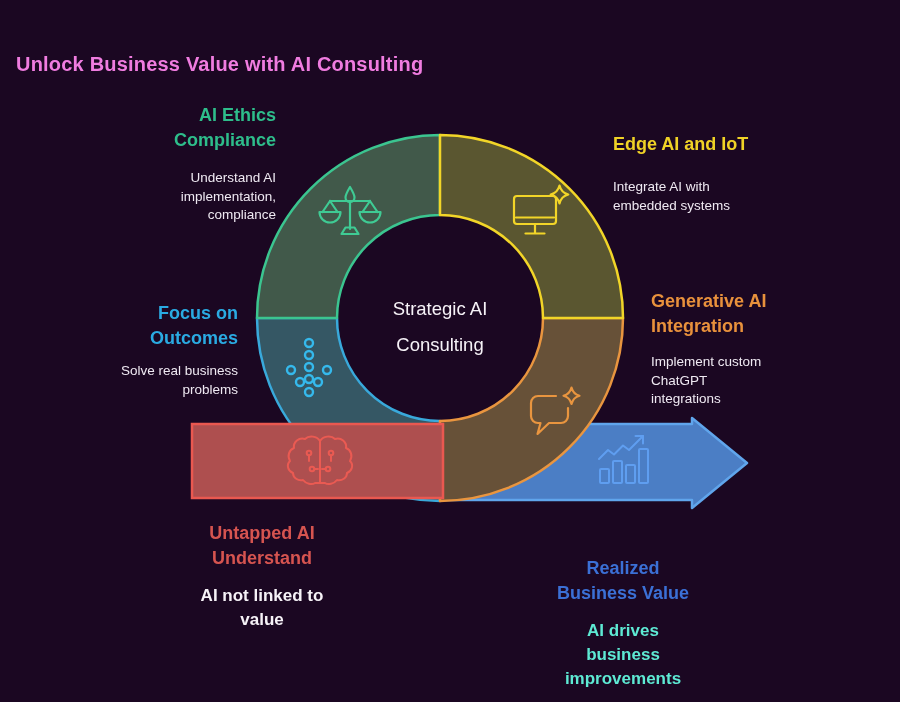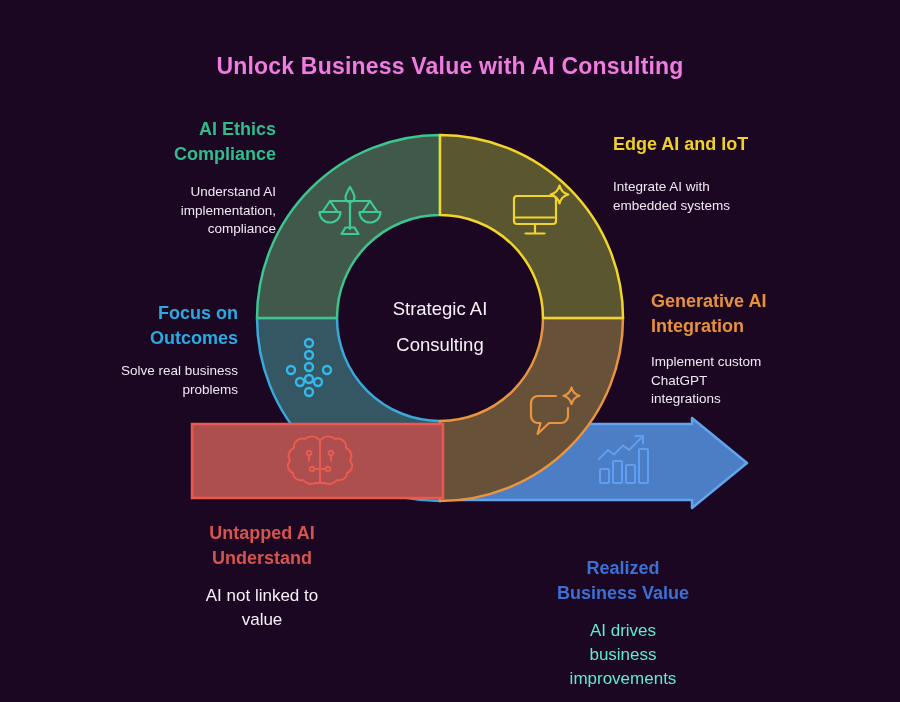--- a/index.html
+++ b/index.html
@@ -1,28 +1,28 @@
 <!DOCTYPE html>
 <html><head>
 <meta charset="utf-8">
 <style>
   html,body{margin:0;padding:0;background:#120318;}
   .stage{
     position:relative;width:900px;height:702px;overflow:hidden;
     font-family:"Liberation Sans",sans-serif;
   }
   .title{
-    position:absolute;left:0;right:0;top:53px;text-align:center;
-    font-size:23px;font-weight:700;letter-spacing:.2px;
+    position:absolute;left:16px;right:0;top:53px;
+    font-size:20px;font-weight:700;letter-spacing:.2px;
   }
   .diagram{position:absolute;left:0;top:0;}
   .block{position:absolute;}
   .heading{font-weight:700;font-size:18px;line-height:25px;white-space:pre-line;}
   .desc{font-size:13.5px;line-height:18.5px;white-space:pre-line;margin-top:16px;}
-  .desc-lg{font-size:17px;line-height:24px;margin-top:13px;font-weight:400;}
+  .desc-lg{font-size:17px;line-height:24px;margin-top:13px;font-weight:700;}
   #b-ethics{left:76px;top:103px;width:200px;text-align:right;}
   #b-edge{left:613px;top:132px;width:230px;text-align:left;}
   #b-edge .desc{margin-top:21px;}
   #b-generative{left:651px;top:289px;width:210px;text-align:left;}
   #b-generative .desc{margin-top:14px;}
   #b-focus{left:38px;top:301px;width:200px;text-align:right;}
   #b-focus .desc{margin-top:11px;}
   #b-untapped{left:162px;top:521px;width:200px;text-align:center;}
   #b-realized{left:523px;top:521px;width:200px;text-align:center;}
   .center-label{
@@ -102,21 +102,21 @@
       <rect x="639" y="449" width="9" height="34" rx="1"></rect>
       <path d="M599 459 l9 -9 l6 4.5 l9 -9 l6 4.5 l14 -14"></path>
       <path d="M635.5 436 H643 V443.5"></path>
     </g>
   </svg>
 
   <div class="center-label" style="color: rgb(246, 242, 247);">Strategic AI
 Consulting</div>
 
   <div class="block" id="b-ethics">
-    <div class="heading" style="color: rgb(46, 189, 139); margin-top: 14px;">AI Ethics
+    <div class="heading" style="color: rgb(46, 189, 139);">AI Ethics
 Compliance</div>
     <div class="desc" style="color: rgb(239, 233, 242);">Understand AI
 implementation,
 compliance</div>
   </div>
 
   <div class="block" id="b-edge">
     <div class="heading" style="color: rgb(240, 210, 38);">Edge AI and IoT</div>
     <div class="desc" style="color: rgb(239, 233, 242);">Integrate AI with
 embedded systems</div>

